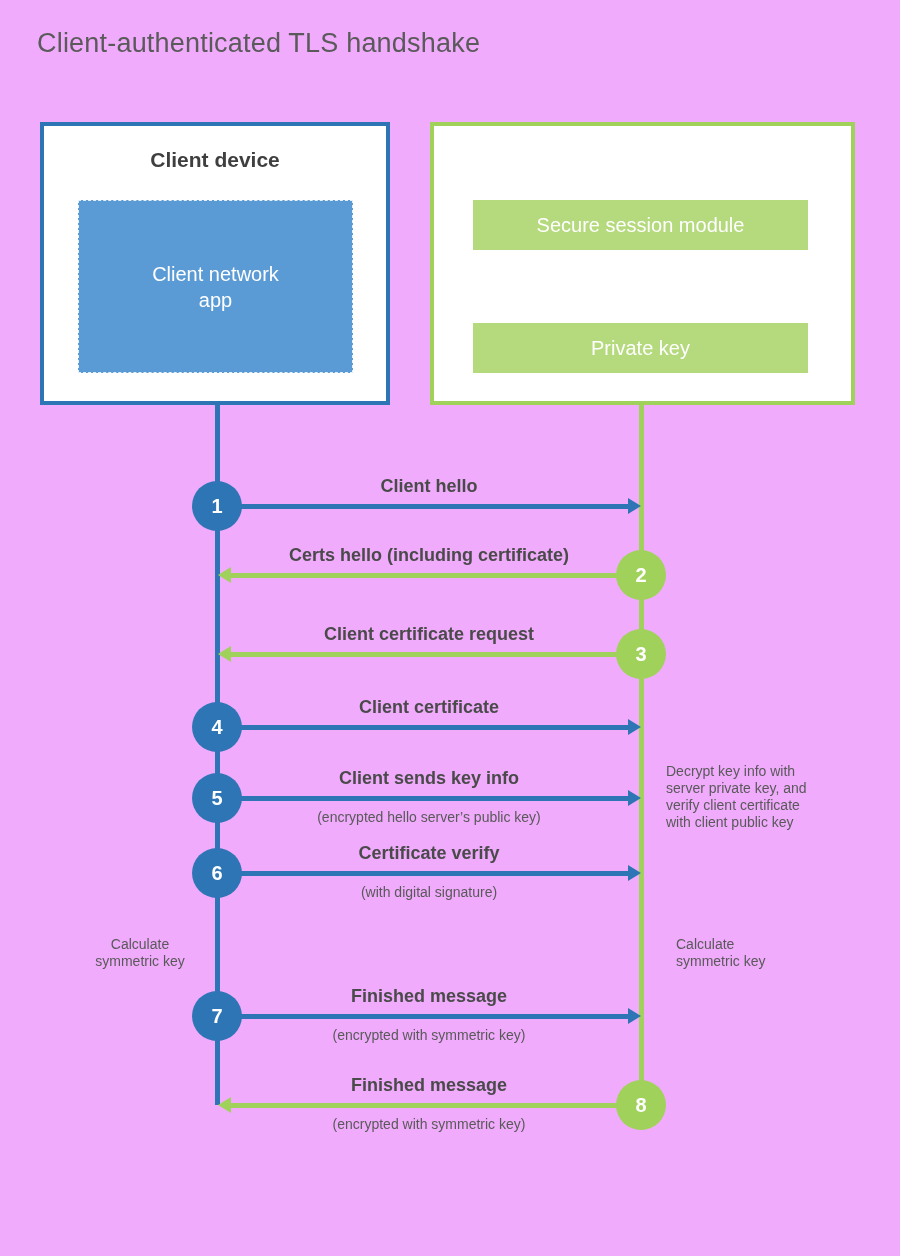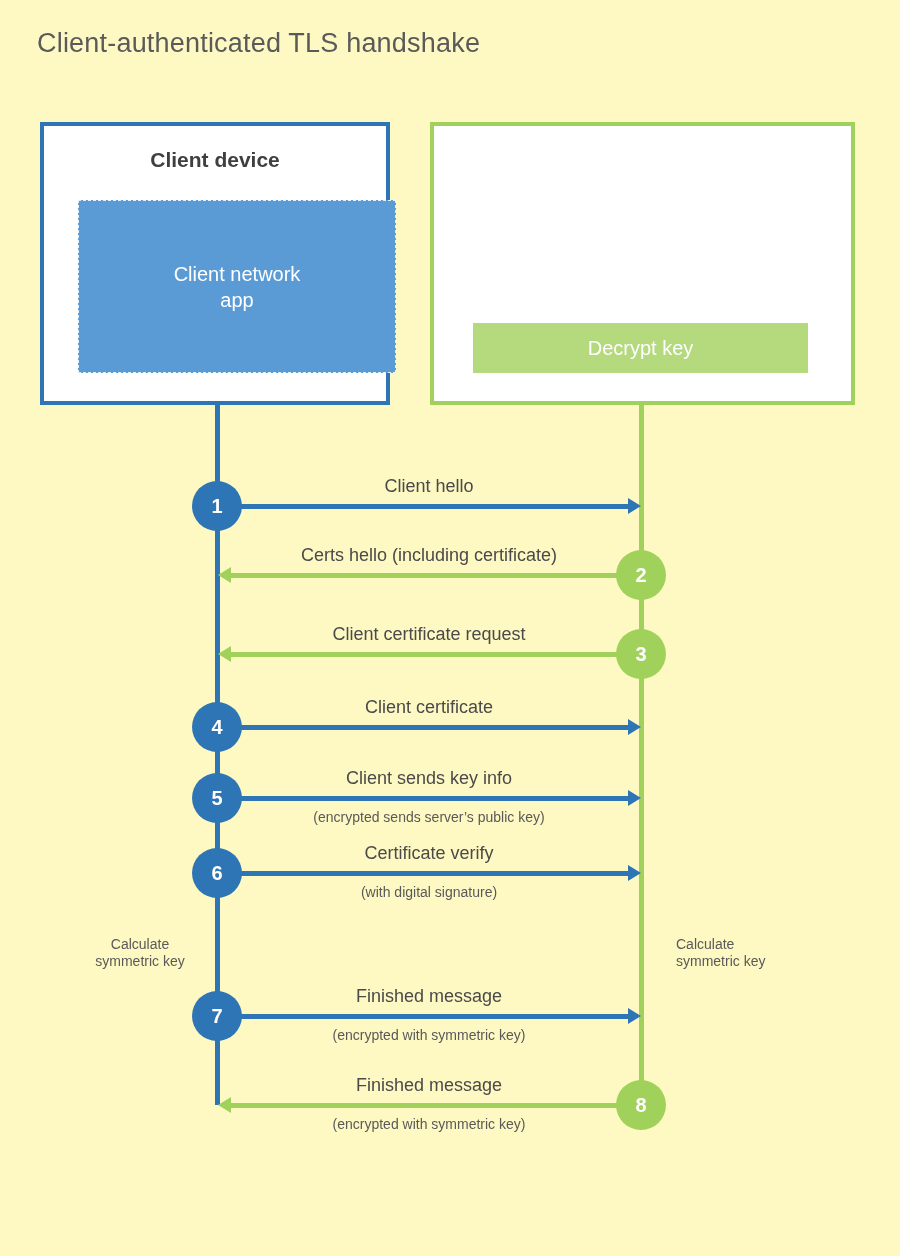--- a/index.html
+++ b/index.html
@@ -1,28 +1,28 @@
 <!DOCTYPE html>
 <html style="--blue: #2e75b6; --blue-fill: #5b9bd5; --green: #a0d25b; --green-fill: #b5d97d; --heading-text: #3f3f3f; --label-text: #4a4a4a; --note-text: #595959;"><head>
 <meta charset="utf-8">
 <style>
   html,body { margin:0; padding:0; background:#ffffff; }
   body { font-family:"Liberation Sans", sans-serif; }
-  .canvas { position:relative; width:900px; height:1256px; background:#fef9c3; overflow:hidden; }
+  .canvas { position:relative; width:900px; height:1256px; background:#f0abfc; overflow:hidden; }
 
   .title { position:absolute; left:37px; top:28px; margin:0; font-size:27px; font-weight:400;
            color:#5a5a5a; letter-spacing:0.2px; }
 
   .panel { position:absolute; top:122px; height:283px; background:#fff; box-sizing:border-box; }
   .client-panel { left:40px;  width:350px; border:4px solid var(--blue,#2e75b6); }
   .server-panel { left:430px; width:425px; border:4px solid var(--green,#a0d25b); }
   .panel-title { position:absolute; left:0; right:0; top:22px; text-align:center;
                  font-size:21px; font-weight:700; color:var(--heading-text,#3f3f3f); }
 
-  .client-app { position:absolute; left:34px; top:74px; width:318px; height:173px;
+  .client-app { position:absolute; left:34px; top:74px; width:275px; height:173px;
                 background:var(--blue-fill,#5b9bd5); border:1px dashed rgba(255,255,255,0.85);
                 box-sizing:border-box; display:flex; align-items:center; justify-content:center; }
   .app-label { color:#fff; font-size:20px; text-align:center; white-space:pre-line; line-height:1.3; }
 
   .server-bar { position:absolute; left:39px; width:335px; height:50px;
                 background:var(--green-fill,#b5d97d); display:flex; align-items:center;
                 justify-content:center; }
   .server-bar span { color:#fff; font-size:20px; }
   .bar-0 { top:74px; } .bar-1 { top:136px; } .bar-2 { top:197px; }
 
@@ -37,21 +37,21 @@
   .step .head { position:absolute; top:-8px; width:0; height:0;
                 border-top:8px solid transparent; border-bottom:8px solid transparent; }
   .step.right .head { left:628px; border-left:13px solid var(--blue,#2e75b6); }
   .step.left  .head { left:218px; border-right:13px solid var(--green,#a0d25b); }
   .step .circle { position:absolute; top:-25px; width:50px; height:50px; border-radius:50%;
                   color:#fff; font-size:20px; font-weight:700;
                   display:flex; align-items:center; justify-content:center; }
   .step.blue  .circle { left:192px; background:var(--blue,#2e75b6); }
   .step.green .circle { left:616px; background:var(--green,#a0d25b); }
   .step .label { position:absolute; left:237px; width:384px; top:-31px; line-height:22px;
-                 text-align:center; font-size:18px; color:var(--label-text,#4a4a4a); }
+                 text-align:center; font-size:18px; color:var(--label-text,#4a4a4a);font-weight:bold; }
   .step .sub   { position:absolute; left:237px; width:384px; top:11px;
                  text-align:center; font-size:14px; color:var(--note-text,#595959); }
 
   .note { position:absolute; font-size:14px; color:var(--note-text,#595959);
           white-space:pre-line; line-height:1.22; }
   .decrypt-note { left:666px; top:763px; width:185px; }
   .calc-left  { left:85px;  top:936px; width:110px; text-align:center; }
   .calc-right { left:676px; top:936px; width:130px; text-align:left; }
 </style>
 </head>
@@ -63,22 +63,25 @@
 
   <div class="panel client-panel">
     <div class="panel-title">Client device</div>
     <div class="client-app">
       <span class="app-label">Client network
 app</span>
     </div>
   </div>
 
   <div class="panel server-panel">
+    <div class="server-bar bar-0">
+      <span>Secure session module</span>
+    </div>
     <div class="server-bar bar-2">
-      <span>Decrypt key</span>
+      <span>Private key</span>
     </div>
   </div>
 
   <div class="vline blue-line"></div>
   <div class="vline green-line"></div>
 
   <div class="step blue right" style="top:506px">
     <div class="shaft"></div>
     <div class="head"></div>
     <div class="label">Client hello</div>
@@ -103,21 +106,21 @@
     <div class="shaft"></div>
     <div class="head"></div>
     <div class="label">Client certificate</div>
     <div class="circle">4</div>
   </div>
 
   <div class="step blue right" style="top:798px">
     <div class="shaft"></div>
     <div class="head"></div>
     <div class="label">Client sends key info</div>
-    <div class="sub">(encrypted sends server’s public key)</div>
+    <div class="sub">(encrypted hello server’s public key)</div>
     <div class="circle">5</div>
   </div>
 
   <div class="step blue right" style="top:873px">
     <div class="shaft"></div>
     <div class="head"></div>
     <div class="label">Certificate verify</div>
     <div class="sub">(with digital signature)</div>
     <div class="circle">6</div>
   </div>
@@ -131,18 +134,22 @@
   </div>
 
   <div class="step green left" style="top:1105px">
     <div class="shaft"></div>
     <div class="head"></div>
     <div class="label">Finished message</div>
     <div class="sub">(encrypted with symmetric key)</div>
     <div class="circle">8</div>
   </div>
 
+  <div class="note decrypt-note">Decrypt key info with
+server private key, and
+verify client certificate
+with client public key</div>
   <div class="note calc-left">Calculate
 symmetric key</div>
   <div class="note calc-right">Calculate
 symmetric key</div>
 
 </div>
 
 </body></html>

